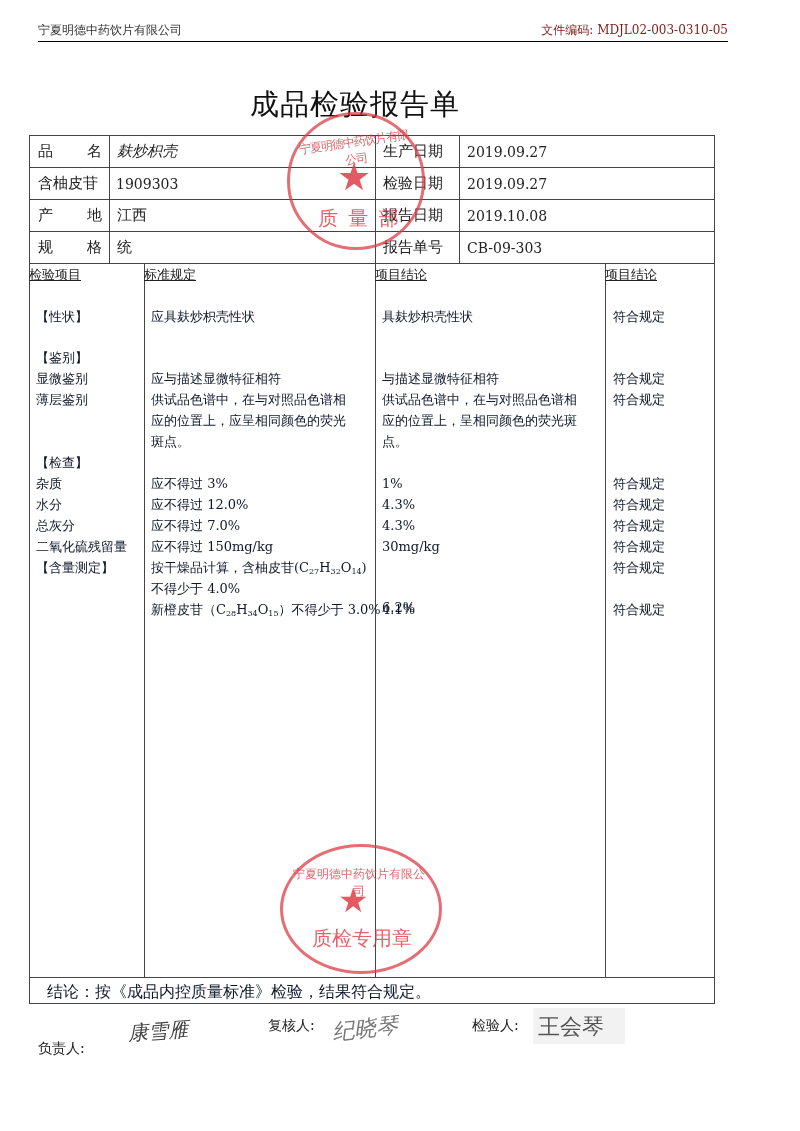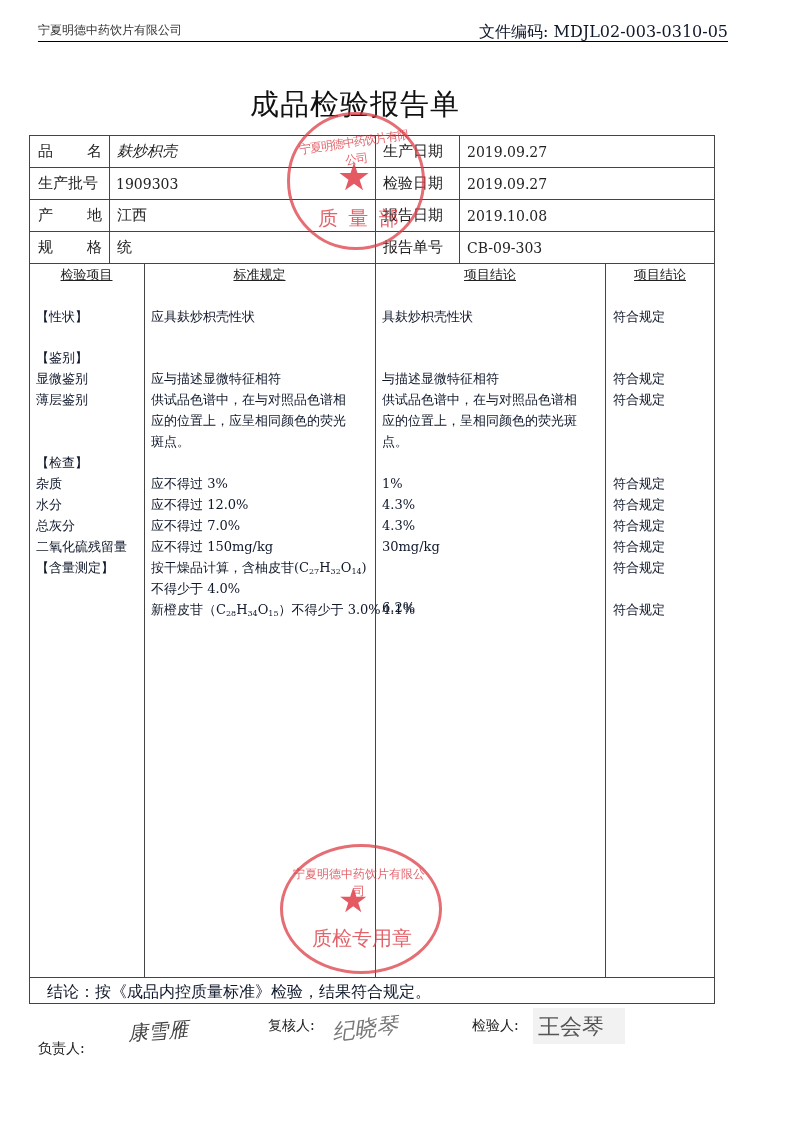--- a/index.html
+++ b/index.html
@@ -1,30 +1,30 @@
 <!DOCTYPE html>
 <html><head>
 <meta charset="utf-8">
 <style>
   html, body { margin:0; padding:0; background:#ffffff; }
   body { width:800px; height:1131px; position:relative; overflow:hidden;
          font-family:"DejaVu Serif","Liberation Serif",serif; color:#222; }
   .abs { position:absolute; }
   .hdr-line { left:38px; top:41px; width:690px; height:1px; background:#000; }
   .hdr-left { left:38px; top:24px; font-size:12px; color:#333; }
-  .hdr-right { right:72px; top:24px; font-size:16px; color:#0f172a; }
+  .hdr-right { right:72px; top:24px; font-size:12px; color:#7f1d1d; }
   .title { left:0; width:710px; top:85px; text-align:center; font-size:29px;
            font-family:"DejaVu Sans","Liberation Sans",sans-serif; color:#111; letter-spacing:1px; }
   .box { border:1px solid #444; box-sizing:border-box; }
   .vline { position:absolute; width:1px; background:#444; }
   .hline { position:absolute; height:1px; background:#444; }
   .cell { position:absolute; font-size:14px; line-height:20px; white-space:nowrap; }
   .lbl { font-size:15px; }
   .lbl-spread { display:flex; justify-content:space-between; width:64px; }
-  .colhead { position:absolute; font-size:13px; text-decoration:underline; text-align:center; top:266px; }
+  .colhead { position:absolute; font-size:13px; text-decoration:underline; text-align:left; top:266px; }
   .t { position:absolute; font-size:13px; line-height:21px; white-space:nowrap; color:#0f172a; }
   sub { font-size:8px; vertical-align:-2px; }
   .sign { position:absolute; font-size:14px; }
   .hand { position:absolute; font-family:"DejaVu Serif",serif; font-style:italic; color:#444; }
   .stamp { position:absolute; border:3px solid rgba(220,60,70,0.75); border-radius:50%; pointer-events:none; }
   .stamp-text { position:absolute; color:rgba(220,60,70,0.8); font-family:"DejaVu Sans",sans-serif; }
   .star { position:absolute; color:rgba(225,60,70,0.85); }
 </style>
 </head>
 <body>
@@ -41,21 +41,21 @@
 <div class="hline" style="left:29px; top:231px; width:686px;"></div>
 <div class="vline" style="left:109px; top:135px; height:129px;"></div>
 <div class="vline" style="left:375px; top:135px; height:129px;"></div>
 <div class="vline" style="left:459px; top:135px; height:129px;"></div>
 
 <div class="cell lbl lbl-spread" style="left:38px; top:141px;">
   <span>品</span>
     <span>名</span>
 </div>
 <div class="cell lbl" style="left:117px; top:141px;font-style:italic;">麸炒枳壳</div>
-<div class="cell lbl" style="left:38px; top:173px;">生产批号</div>
+<div class="cell lbl" style="left:38px; top:173px;">含柚皮苷</div>
 <div class="cell" style="left:116px; top:174px;">1909303</div>
 <div class="cell lbl lbl-spread" style="left:38px; top:205px;">
   <span>产</span>
     <span>地</span>
 </div>
 <div class="cell lbl" style="left:117px; top:205px;">江西</div>
 <div class="cell lbl lbl-spread" style="left:38px; top:237px;">
   <span>规</span>
     <span>格</span>
 </div>

